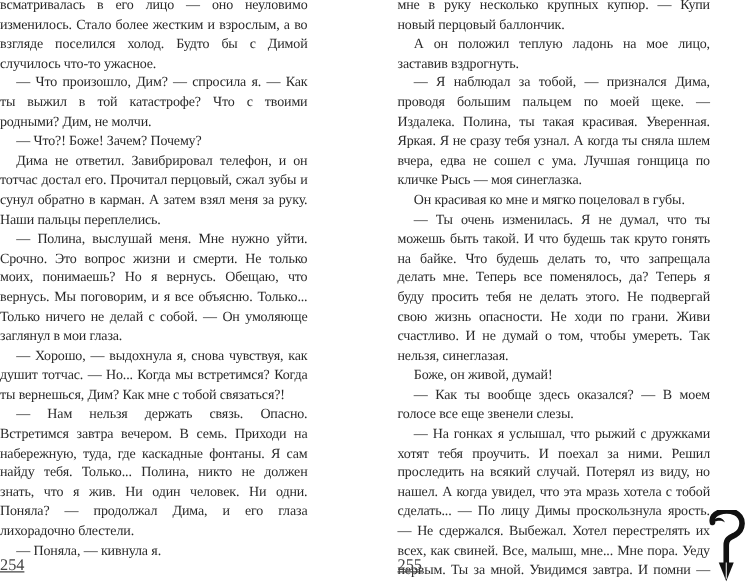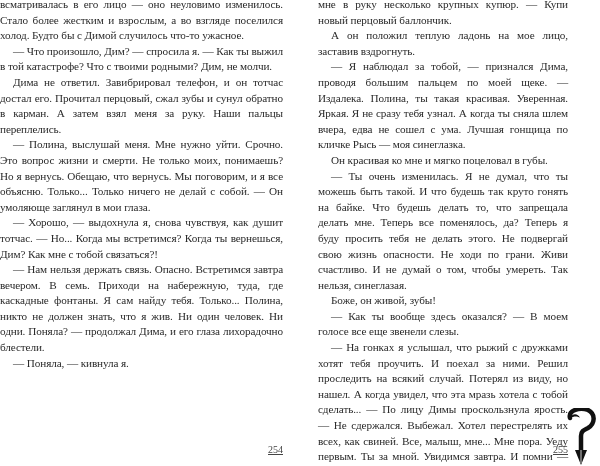--- a/index.html
+++ b/index.html
@@ -5,63 +5,64 @@
   html, body { margin: 0; padding: 0; }
   body {
     width: 600px; height: 466px; overflow: hidden;
     background: #ffffff; position: relative;
     font-family: "Liberation Serif", "DejaVu Serif", serif;
     color: #2a2a2a;
   }
   .page {
     position: absolute; top: 0; height: 466px;
   }
-  .page.left { left: 0; width: 246px; padding-left: 37px; }
+  .page.left { left: 0; width: 246px; }
   .page.right { left: 318px; width: 250px; }
   .text {
     position: absolute; top: -3px; left: 0; right: 0;
     font-size: 11.2px; line-height: 15.6px;
     text-align: justify;
     letter-spacing: -0.1px;
   }
   .text p { margin: 0; text-indent: 13px; }
   .text p.noindent { text-indent: 0; }
   .page-num {
     position: absolute; top: 444px; left: 0; right: 0;
-    text-align: right; font-size: 10px; color: #444; text-decoration: underline;
+    text-align: left; font-size: 13px; color: #444; text-decoration: underline;
   }
   .ornament {
     position: absolute; left: 566px; top: 408px; width: 30px; height: 58px;
   }
 </style>
 </head>
 <body>
 
 <div class="page left">
   <div class="text">
     <p class="noindent">всматривалась в его лицо — оно неуловимо изменилось. Стало более жестким и взрослым, а во взгляде поселился холод. Будто бы с Димой случилось что-то ужасное.</p>
     <p>— Что произошло, Дим? — спросила я. — Как ты выжил в той катастрофе? Что с твоими родными? Дим, не молчи.</p>
+    <p>— Что?! Боже! Зачем? Почему?</p>
     <p>Дима не ответил. Завибрировал телефон, и он тотчас достал его. Прочитал перцовый, сжал зубы и сунул обратно в карман. А затем взял меня за руку. Наши пальцы переплелись.</p>
     <p>— Полина, выслушай меня. Мне нужно уйти. Срочно. Это вопрос жизни и смерти. Не только моих, понимаешь? Но я вернусь. Обещаю, что вернусь. Мы поговорим, и я все объясню. Только... Только ничего не делай с собой. — Он умоляюще заглянул в мои глаза.</p>
     <p>— Хорошо, — выдохнула я, снова чувствуя, как душит тотчас. — Но... Когда мы встретимся? Когда ты вернешься, Дим? Как мне с тобой связаться?!</p>
     <p>— Нам нельзя держать связь. Опасно. Встретимся завтра вечером. В семь. Приходи на набережную, туда, где каскадные фонтаны. Я сам найду тебя. Только... Полина, никто не должен знать, что я жив. Ни один человек. Ни одни. Поняла? — продолжал Дима, и его глаза лихорадочно блестели.</p>
     <p>— Поняла, — кивнула я.</p>
 
   </div>
   <div class="page-num">254</div>
 </div>
 
 <div class="page right">
   <div class="text">
     <p class="noindent">мне в руку несколько крупных купюр. — Купи новый перцовый баллончик.</p>
     <p>А он положил теплую ладонь на мое лицо, заставив вздрогнуть.</p>
     <p>— Я наблюдал за тобой, — признался Дима, проводя большим пальцем по моей щеке. — Издалека. Полина, ты такая красивая. Уверенная. Яркая. Я не сразу тебя узнал. А когда ты сняла шлем вчера, едва не сошел с ума. Лучшая гонщица по кличке Рысь — моя синеглазка.</p>
     <p>Он красивая ко мне и мягко поцеловал в губы.</p>
     <p>— Ты очень изменилась. Я не думал, что ты можешь быть такой. И что будешь так круто гонять на байке. Что будешь делать то, что запрещала делать мне. Теперь все поменялось, да? Теперь я буду просить тебя не делать этого. Не подвергай свою жизнь опасности. Не ходи по грани. Живи счастливо. И не думай о том, чтобы умереть. Так нельзя, синеглазая.</p>
-    <p>Боже, он живой, зубы!</p>
+    <p>Боже, он живой, думай!</p>
     <p>— Как ты вообще здесь оказался? — В моем голосе все еще звенели слезы.</p>
     <p>— На гонках я услышал, что рыжий с дружками хотят тебя проучить. И поехал за ними. Решил проследить на всякий случай. Потерял из виду, но нашел. А когда увидел, что эта мразь хотела с тобой сделать... — По лицу Димы проскользнула ярость. — Не сдержался. Выбежал. Хотел перестрелять их всех, как свиней. Все, малыш, мне... Мне пора. Уеду первым. Ты за мной. Увидимся завтра. И помни — меня нет.</p>
 
   </div>
   <div class="page-num">255</div>
 </div>
 
 <div class="ornament">
   <svg width="30" height="58" viewBox="0 0 30 58">
     <path d="M4 10 C2 2, 14 -1, 22 2 C30 6, 29 16, 22 20 C18 22, 15 23, 15 28 L15 44" fill="none" stroke="#111" stroke-width="4.5" stroke-linecap="round"></path>

